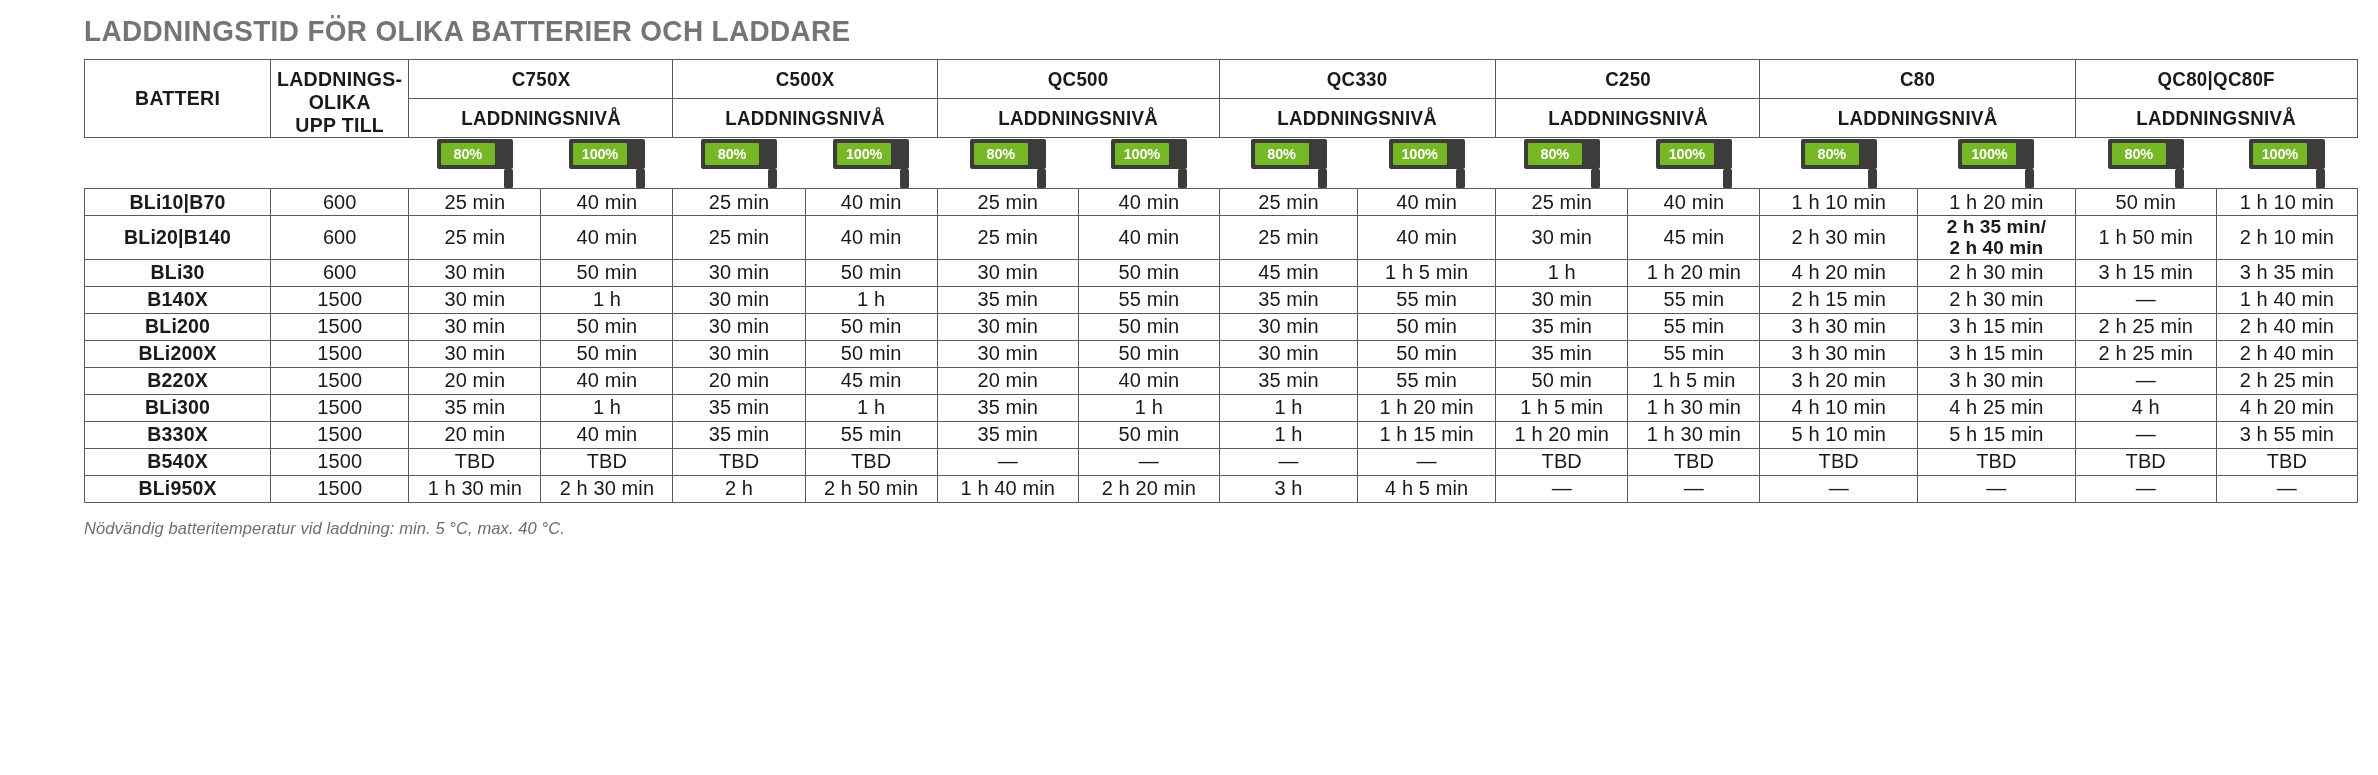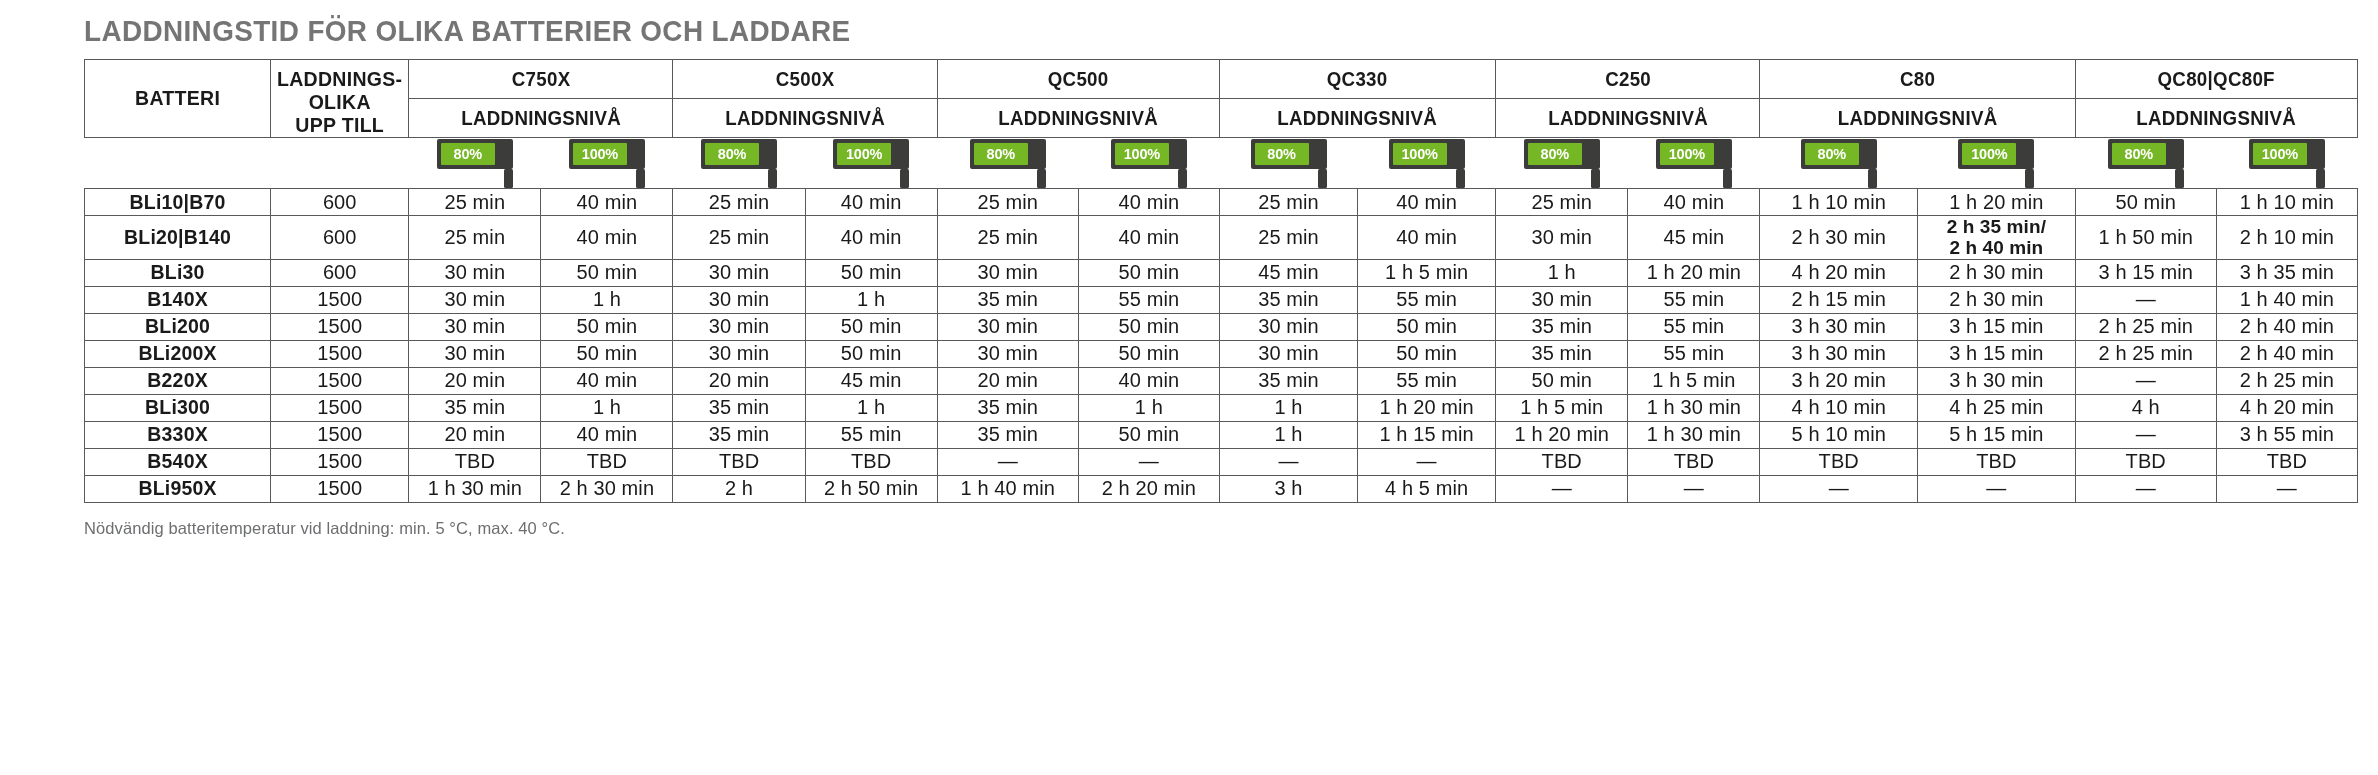--- a/index.html
+++ b/index.html
@@ -145,20 +145,21 @@
   }
   td.val.twoline { line-height: 1.12; font-size: 19px; font-weight: bold; }
   .nowrap { white-space: nowrap; }
 
   
   .footnote {
     color: #6d6e70;
     font-size: 16.5px;
     padding-top: 16px;
     letter-spacing: 0.1px;
+    font-style: italic;
   }
 </style>
 </head>
 <body>
 
 <div class="page">
 
   <div class="title">LADDNINGSTID FÖR OLIKA BATTERIER OCH LADDARE</div>
 
   <table class="chart">

